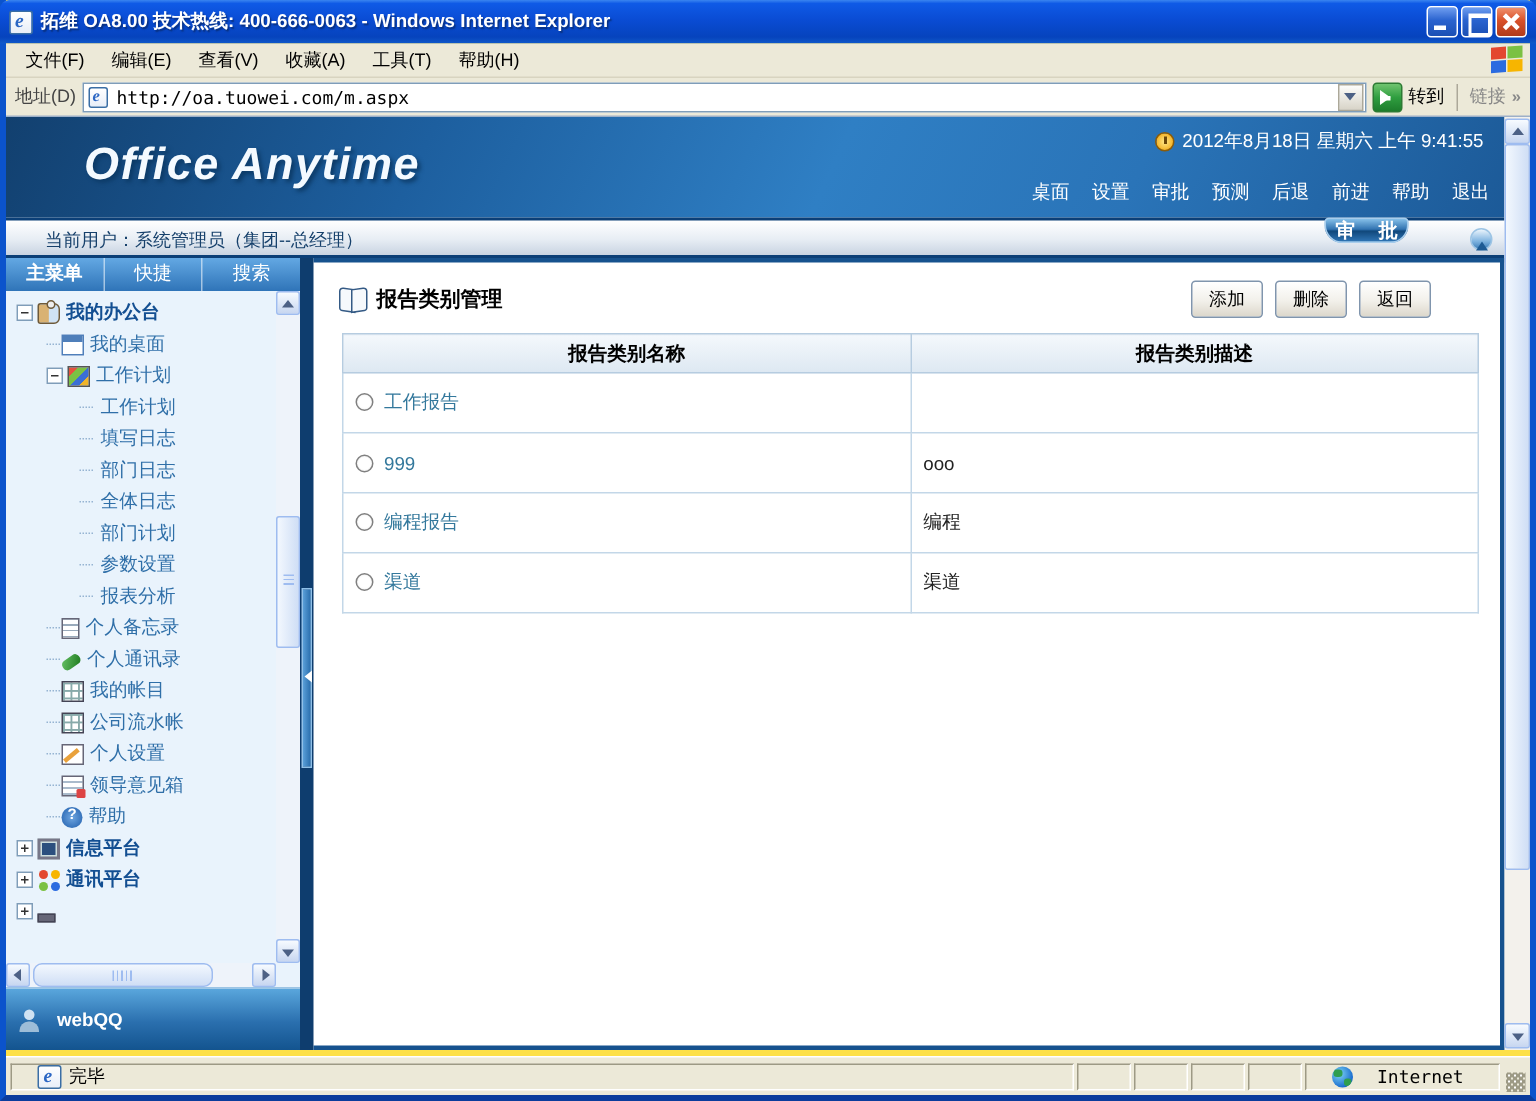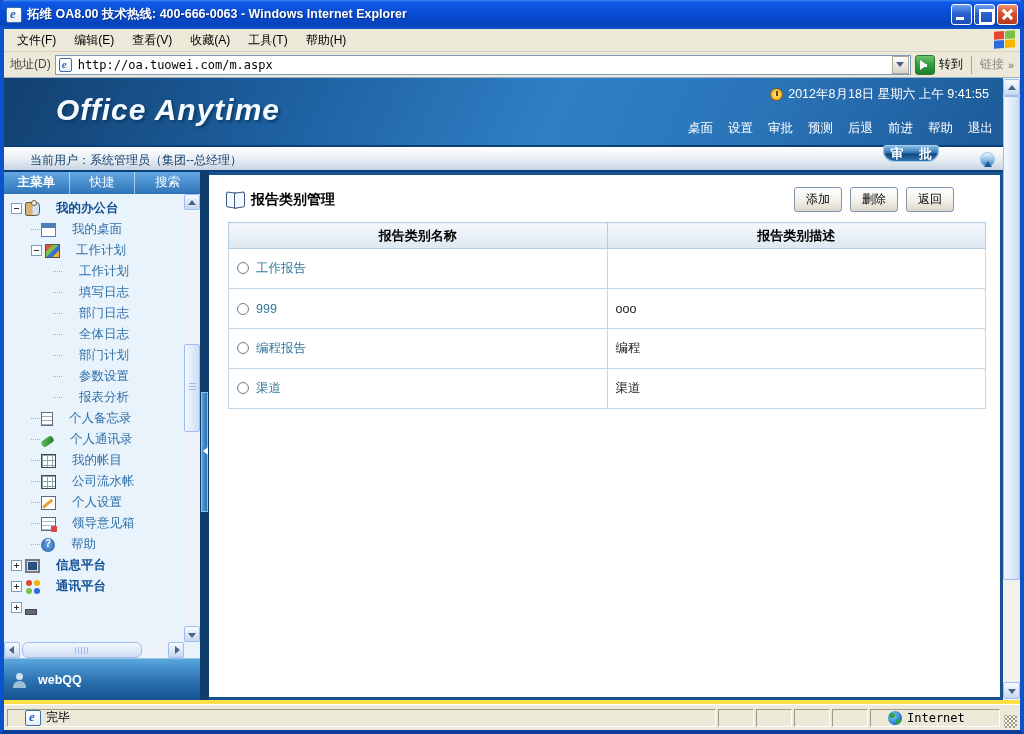--- a/index.html
+++ b/index.html
@@ -91,21 +91,21 @@
     border-right:1px solid rgba(255,255,255,.55);cursor:pointer;}
   .side-tab.active{font-weight:bold;}
   .side-tab:last-child{border-right:none;}
   #tree{flex:1;position:relative;overflow:hidden;background:#e9f3fc;padding:4px 0 0 5px;}
   .trow{height:21px;display:flex;align-items:center;white-space:nowrap;cursor:pointer;}
   .trow .stub{display:inline-block;width:9px;height:1px;border-top:1px dotted #96b4d2;margin-right:1px;}
   .lvl0{padding-left:2px;} .lvl1{padding-left:22px;} .lvl2{padding-left:44px;}
   .exp{width:11px;height:11px;background:#fff;border:1px solid #7f9db9;position:relative;margin-right:3px;flex:0 0 auto;}
   .exp::before{content:"";position:absolute;left:2px;top:4px;width:5px;height:1px;background:#333;}
   .exp.plus::after{content:"";position:absolute;left:4px;top:2px;width:1px;height:5px;background:#333;}
-  .tlabel{font-size:12.5px;color:#2f6fa8;margin-left:16px;overflow:hidden;}
+  .tlabel{font-size:12.5px;color:#2f6fa8;margin-left:4px;overflow:hidden;}
   .trow.bold .tlabel{font-weight:bold;color:#134f92;}
   
   .ic{width:15px;height:14px;display:inline-block;position:relative;flex:0 0 auto;}
   .ic-organizer{background:linear-gradient(90deg,#d9b273 48%,#cfe2f4 52%);border:1px solid #6e5a3a;border-radius:2px 4px 4px 2px;}
   .ic-organizer::before{content:"";position:absolute;left:5px;top:-3px;width:4px;height:4px;border:1px solid #6e5a3a;border-radius:50%;background:#eee;}
   .ic-desktop{background:#fff;border:1px solid #4f7fba;}
   .ic-desktop::before{content:"";position:absolute;left:0;top:0;right:0;height:4px;background:#4f7fba;}
   .ic-plan{background:linear-gradient(135deg,#e5533d 25%,#7bc143 25% 50%,#3b6fd4 50% 75%,#f0b429 75%);border:1px solid #555;}
   .ic-memo{background:repeating-linear-gradient(#fff 0 3px,#9ab 3px 4px);border:1px solid #667;width:12px;}
   .ic-phone{background:linear-gradient(135deg,#66c166,#1e7a1e);border-radius:3px;transform:rotate(-35deg);width:13px;height:7px;margin-top:3px;}
@@ -187,21 +187,21 @@
   #statusbar{position:absolute;left:0;right:0;bottom:0;height:26px;background:#ece9d8;
     border-top:1px solid #fff;display:flex;align-items:center;padding:2px 3px;gap:2px;}
   .spane{height:18px;border:1px solid;border-color:#9d9a85 #fff #fff #9d9a85;display:flex;align-items:center;padding:0 17px;}
   #sp-main{flex:1;}
   #status-text{font-size:12px;color:#000;margin-left:5px;}
   .spane.small{width:34px;}
   #sp-zone{width:130px;}
   .globe-ic{width:14px;height:14px;border-radius:50%;background:radial-gradient(circle at 35% 35%,#7fd4f2,#1b6ed0 70%,#0a3f8a);position:relative;overflow:hidden;}
   .globe-ic::before{content:"";position:absolute;left:1px;top:2px;width:6px;height:5px;background:#2e9e4f;border-radius:40%;}
   .globe-ic::after{content:"";position:absolute;right:1px;bottom:1px;width:5px;height:5px;background:#2e9e4f;border-radius:40%;}
-  #zone-text{font-size:12px;margin-left:5px;font-family:"DejaVu Sans Mono",monospace;}
+  #zone-text{font-size:12px;margin-left:16px;font-family:"DejaVu Sans Mono",monospace;}
   #grip{width:13px;height:13px;margin-left:2px;align-self:flex-end;
     background:radial-gradient(circle at 2px 2px,#fff 1px,#9d9a85 1px 2px,transparent 2px);
     background-size:4px 4px;}
 </style>
 </head>
 <body>
 
 <div id="window">
 
   <div id="titlebar">

